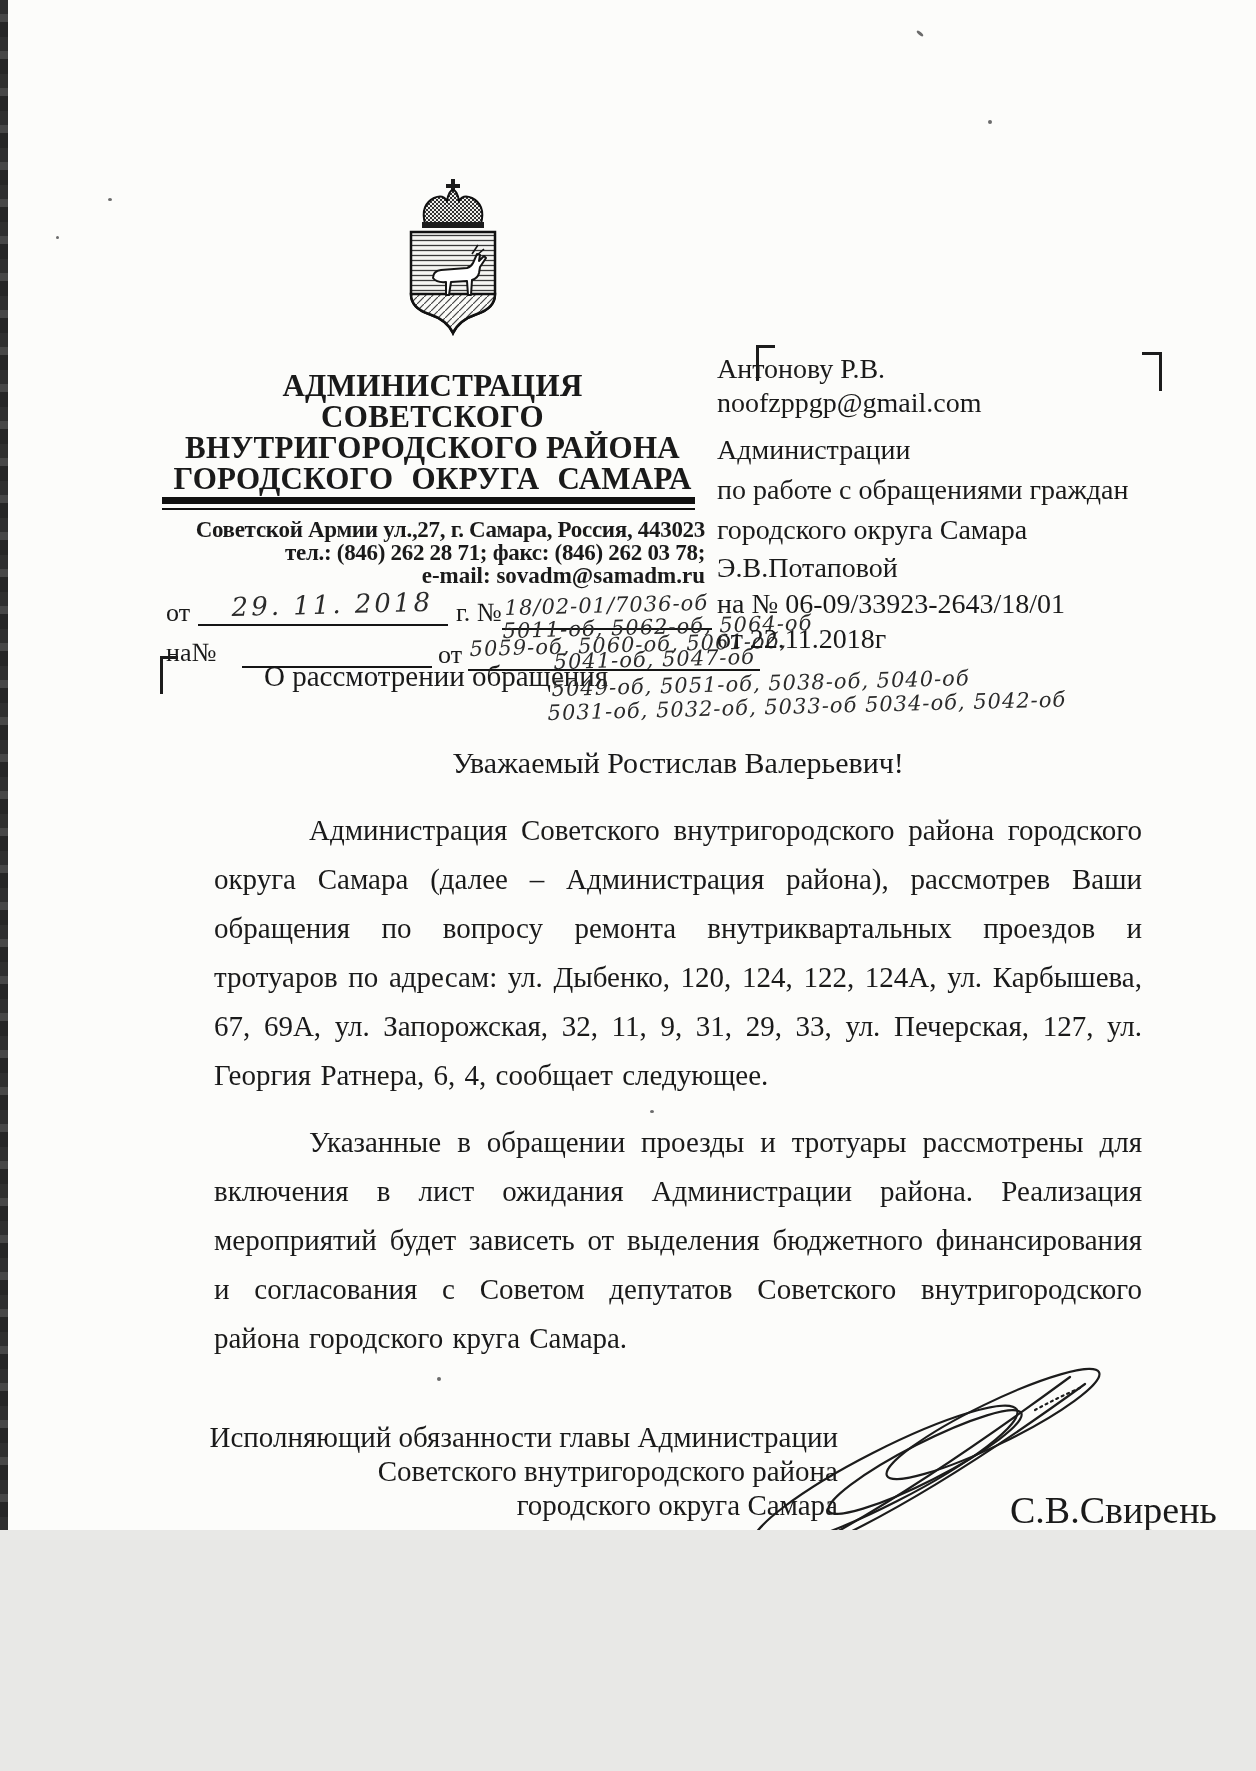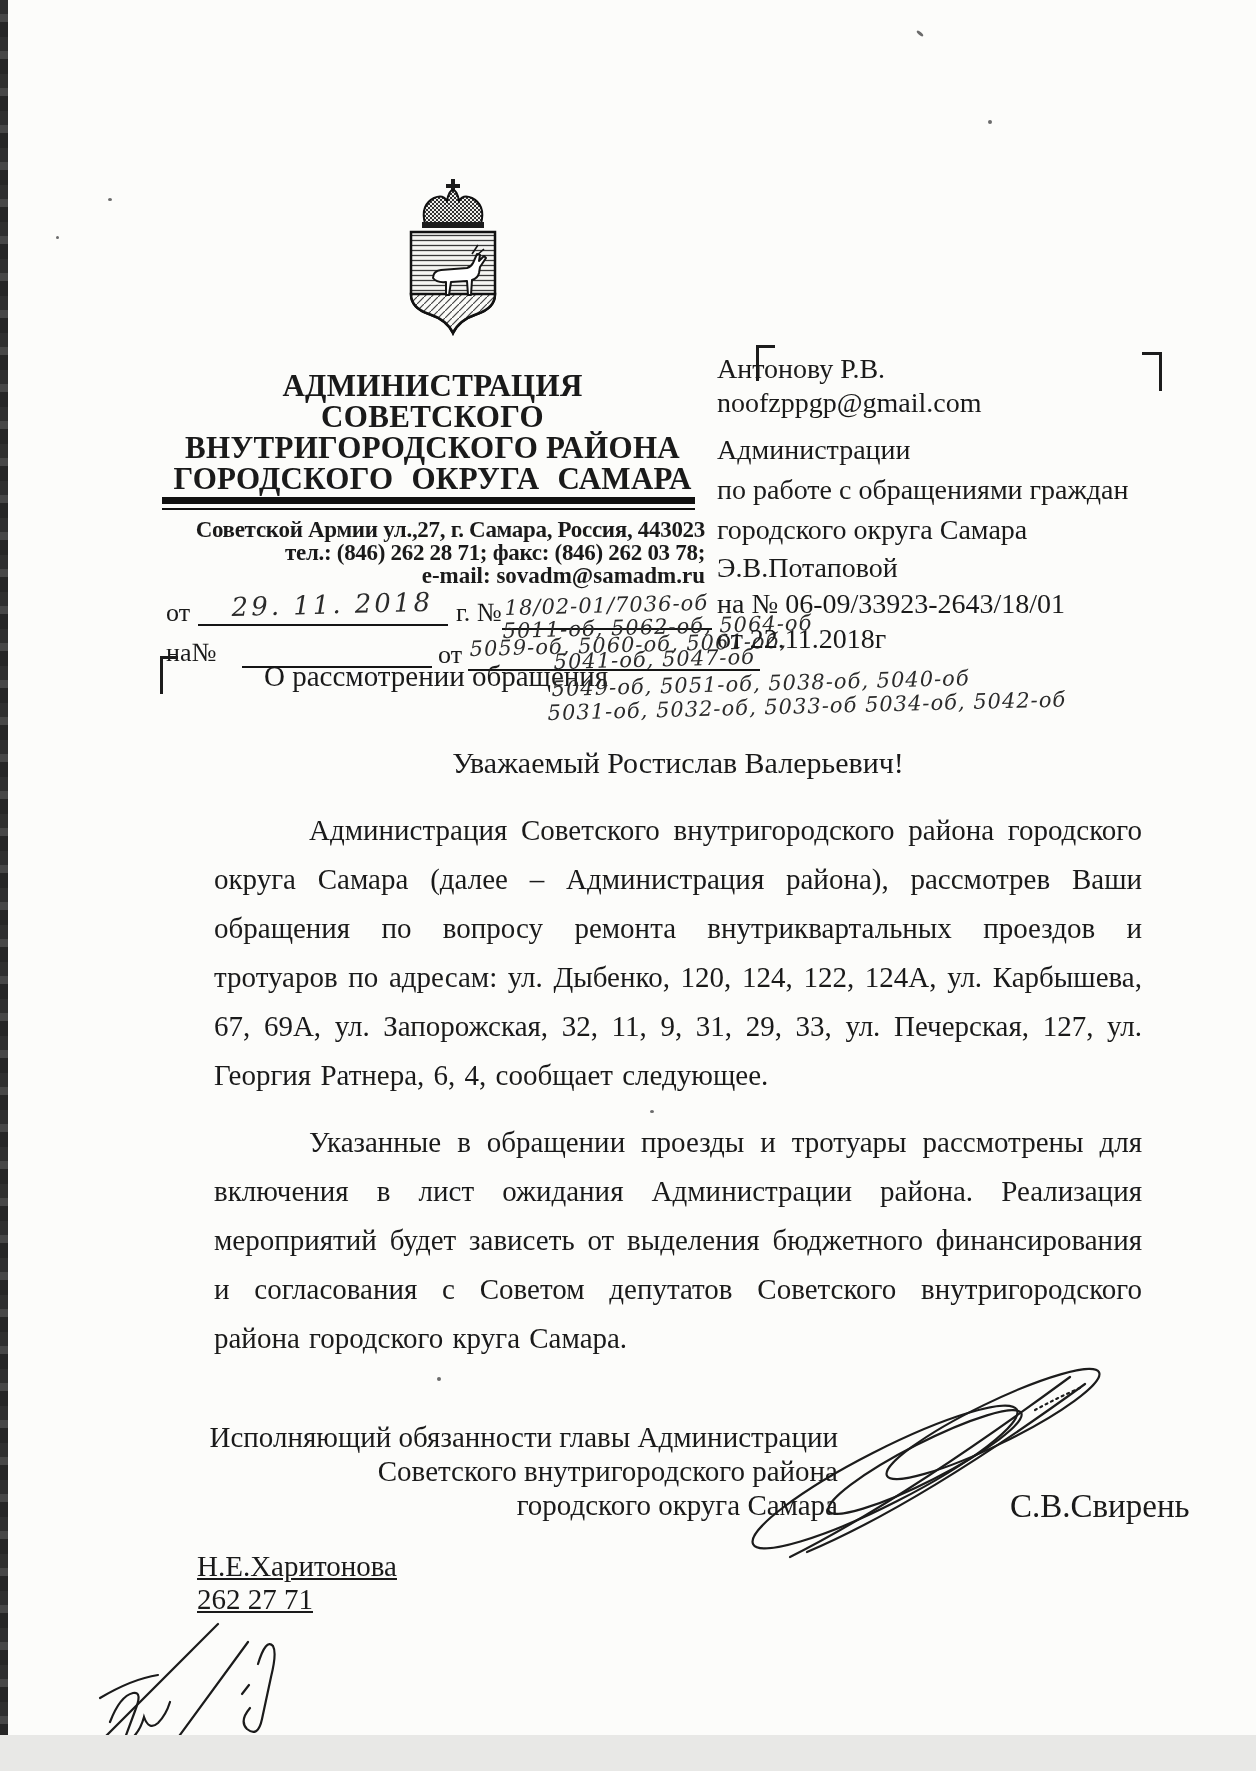--- a/index.html
+++ b/index.html
@@ -1,17 +1,17 @@
 <!DOCTYPE html>
 <html><head>
 <meta charset="utf-8">
 <style>
   html,body{margin:0;padding:0;background:#e8e8e6;}
   .page{
-    position:relative;width:1256px;height:1735px;margin:0 auto;
+    position:relative;width:1256px;height:1530px;margin:0 auto;
     background:#fcfcfa;overflow:hidden;
     font-family:"Liberation Serif","DejaVu Serif",serif;color:#1a1a1a;
   }
   .abs{position:absolute;}
   
   .scan-bar{
     left:0;top:0;width:8px;height:1771px;
     background:repeating-linear-gradient(180deg,#2f2f2f 0 14px,#474747 14px 22px,#262626 22px 37px);
   }
   .speck{background:#6b6b6b;border-radius:50%;}
@@ -38,21 +38,21 @@
   .rcpt{left:717px;top:352px;width:462px;text-align:left;}
   .rcpt div{font-size:28px;line-height:34px;white-space:nowrap;}
   
   .salutation{left:196px;top:746px;width:964px;text-align:center;font-size:30px;}
   .bodytext{left:196px;top:788px;width:964px;font-size:29px;line-height:49px;
     text-align:justify;word-spacing:2px;}
   .bodytext p{margin:18px;text-indent:95px;}
   
   .signoff{left:198px;top:1420px;width:640px;text-align:right;font-size:29px;line-height:34px;}
   .signoff div{white-space:nowrap;}
-  .signer{left:1010px;top:1488px;font-size:33px;white-space:nowrap;}
+  .signer{left:1010px;top:1488px;font-size:38px;white-space:nowrap;}
   .executor{left:197px;top:1550px;font-size:29px;line-height:33px;text-decoration:underline;}
 </style>
 </head>
 <body>
 
 <div class="page">
 
   <div class="abs scan-bar"></div>
   <div class="abs speck" style="left:916px;top:32px;width:8px;height:3px;transform:rotate(40deg)"></div>
   <div class="abs speck" style="left:988px;top:120px;width:4px;height:4px"></div>

